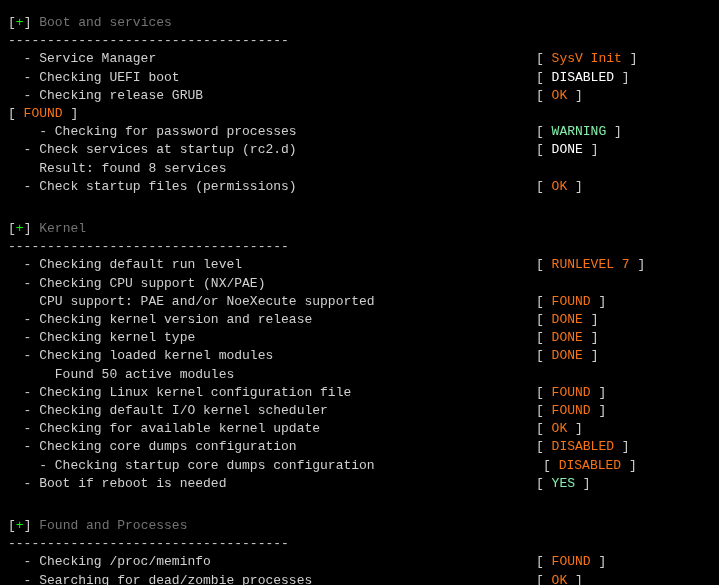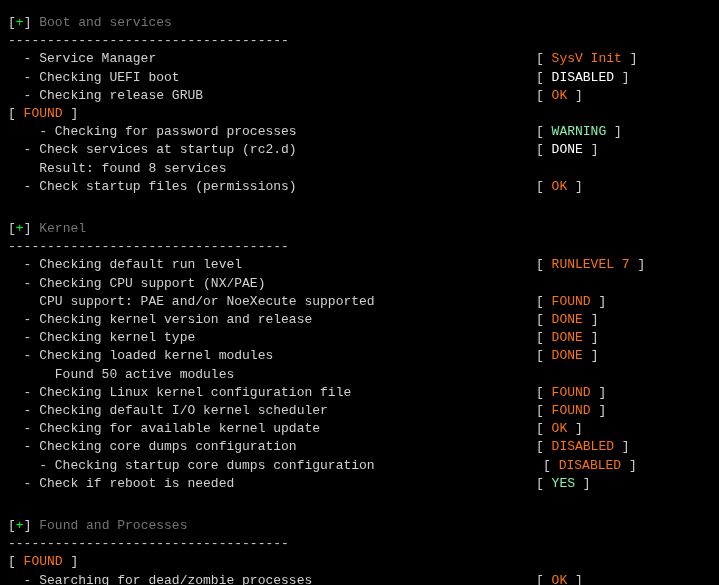--- a/index.html
+++ b/index.html
@@ -62,19 +62,19 @@
     <div class="row"><span class="label">    CPU support: PAE and/or NoeXecute supported                 </span><span class="status">[ <span class="val-green">FOUND</span> ]</span></div>
     <div class="row"><span class="label">  - Checking kernel version and release                         </span><span class="status">[ <span class="val-green">DONE</span> ]</span></div>
     <div class="row"><span class="label">  - Checking kernel type                                        </span><span class="status">[ <span class="val-green">DONE</span> ]</span></div>
     <div class="row"><span class="label">  - Checking loaded kernel modules                              </span><span class="status">[ <span class="val-green">DONE</span> ]</span></div>
     <div class="row"><span class="label">      Found 50 active modules</span></div>
     <div class="row"><span class="label">  - Checking Linux kernel configuration file                    </span><span class="status">[ <span class="val-green">FOUND</span> ]</span></div>
     <div class="row"><span class="label">  - Checking default I/O kernel scheduler                       </span><span class="status">[ <span class="val-green">FOUND</span> ]</span></div>
     <div class="row"><span class="label">  - Checking for available kernel update                        </span><span class="status">[ <span class="val-green">OK</span> ]</span></div>
     <div class="row"><span class="label">  - Checking core dumps configuration                           </span><span class="status">[ <span class="val-green">DISABLED</span> ]</span></div>
     <div class="row"><span class="label">    - Checking startup core dumps configuration                  </span><span class="status">[ <span class="val-green">DISABLED</span> ]</span></div>
-    <div class="row"><span class="label">  - Check if reboot is needed                                   </span><span class="status">[ <span class="val-red">YES</span> ]</span></div>
+    <div class="row"><span class="label">  - Boot if reboot is needed                                   </span><span class="status">[ <span class="val-red">YES</span> ]</span></div>
     <div>&nbsp;</div>
     <div class="section-header"><span class="bracket">[</span><span class="plus">+</span><span class="bracket">] </span><span class="section-title">Found and Processes</span></div>
     <div class="divider">------------------------------------</div>
-    <div class="row"><span class="status">[ <span class="val-green">FOUND</span> ]</span></div>
+    <div class="row"><span class="label">  - Checking /proc/meminfo                                      </span><span class="status">[ <span class="val-green">FOUND</span> ]</span></div>
     <div class="row"><span class="label">  - Searching for dead/zombie processes                         </span><span class="status">[ <span class="val-green">OK</span> ]</span></div>
   </div>
 
 </body></html>

